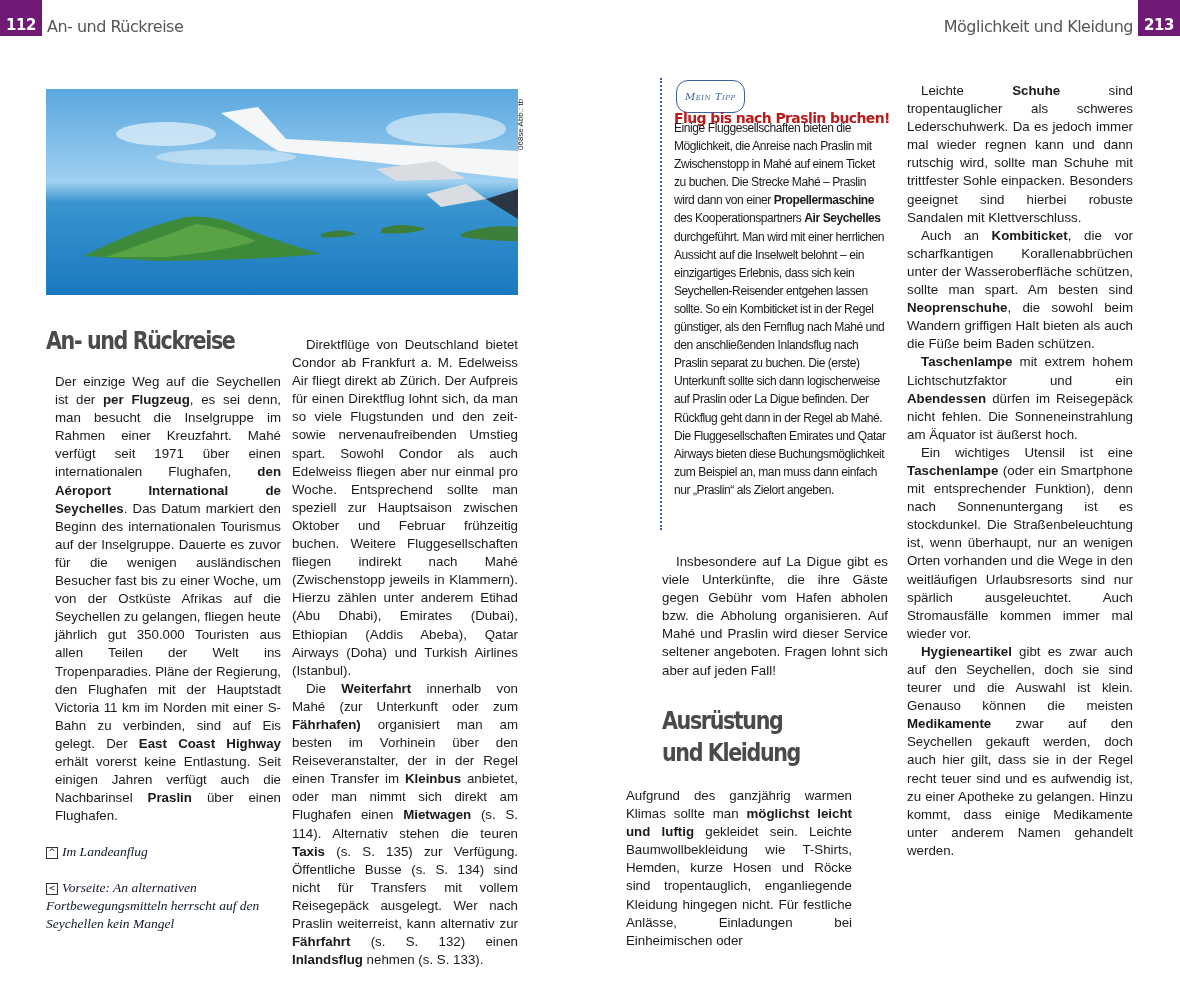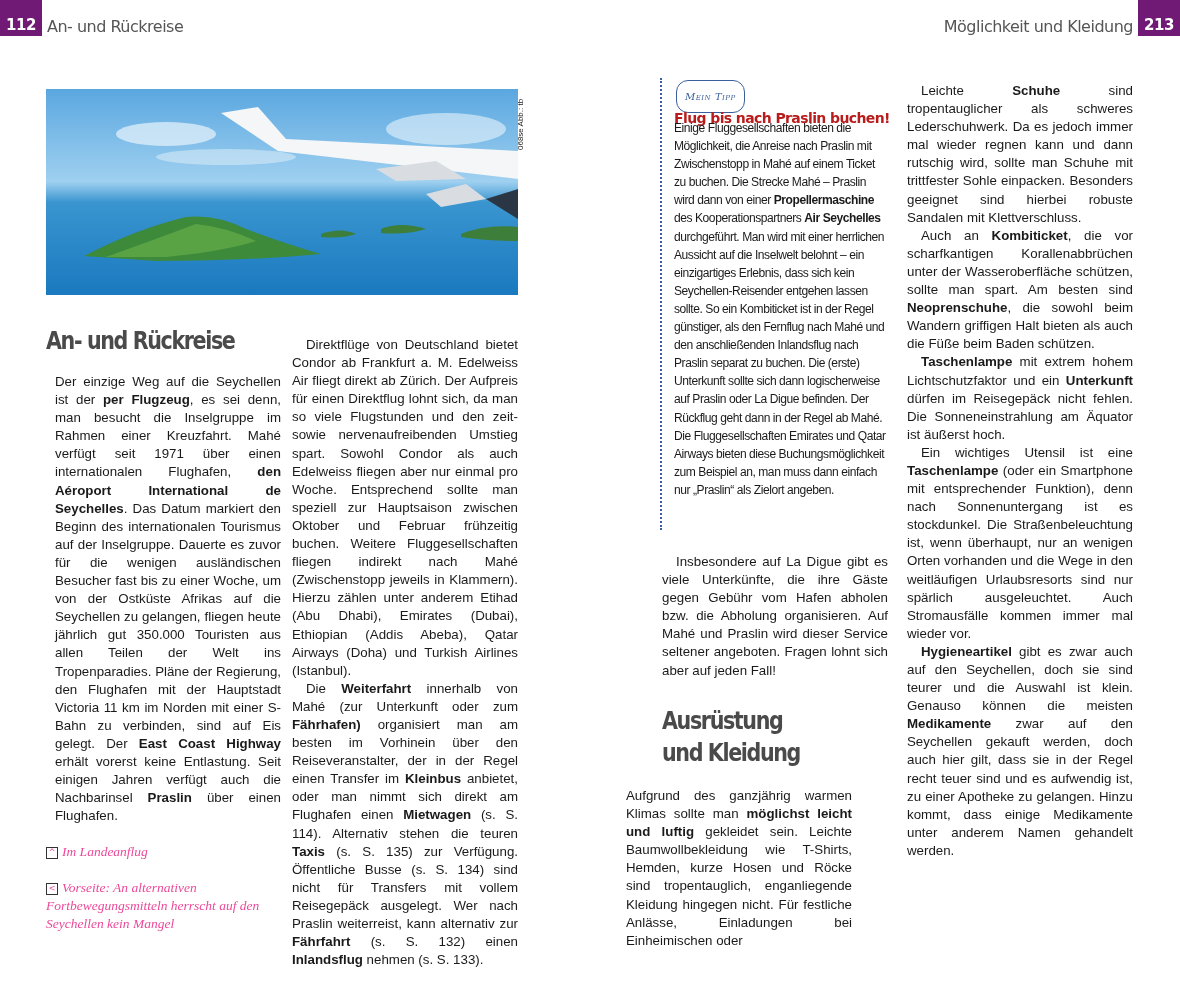--- a/index.html
+++ b/index.html
@@ -42,21 +42,21 @@
   .col {
     position: absolute; font-size: 13.3px; line-height: 18.1px; text-align: justify;
     hyphens: manual;
   }
   .col p { margin: 0; }
   .col p.indent { text-indent: 14px; }
   .col b { font-weight: bold; }
 
   .caption {
     position: absolute; left: 46px; font-family: "Liberation Serif", serif; font-style: italic;
-    font-size: 13.5px; line-height: 18px; color: #ec4899; width: 220px;
+    font-size: 13.5px; line-height: 18px; color: #0f172a; width: 220px;
   }
   .cap-icon {
     display: inline-block; width: 10px; height: 10px; border: 1px solid #333;
     font-style: normal; font-size: 8px; line-height: 10px; text-align: center;
     vertical-align: 1px; margin-right: 4px; font-family: "DejaVu Sans", sans-serif;
   }
 
   .tip-box {
     position: absolute; left: 660px; top: 78px; width: 232px; height: 452px;
     border-left: 2px dotted #3a5f9a;
@@ -143,16 +143,16 @@
   <div>Ausrüstung</div>
   <div>und Kleidung</div>
 </div>
 <div class="col" id="col3b" style="left:626px; top:787px; width:226px;">
     <p><span>Aufgrund des ganzjährig warmen Klimas sollte man </span><b>möglichst leicht und luftig</b><span> gekleidet sein. Leichte Baumwollbekleidung wie T-Shirts, Hemden, kurze Hosen und Röcke sind tropentauglich, enganliegende Kleidung hingegen nicht. Für festliche Anlässe, Einladungen bei Einheimischen oder</span></p>
   </div>
 
 <div class="col" id="col4" style="left:907px; top:82px; width:226px;">
     <p class="indent"><span>Leichte </span><b>Schuhe</b><span> sind tropentauglicher als schweres Lederschuhwerk. Da es jedoch immer mal wieder regnen kann und dann rutschig wird, sollte man Schuhe mit trittfester Sohle einpacken. Besonders geeignet sind hierbei robuste Sandalen mit Klettverschluss.</span></p>
     <p class="indent"><span>Auch an </span><b>Kombiticket</b><span>, die vor scharfkantigen Korallenabbrüchen unter der Wasseroberfläche schützen, sollte man spart. Am besten sind </span><b>Neoprenschuhe</b><span>, die sowohl beim Wandern griffigen Halt bieten als auch die Füße beim Baden schützen.</span></p>
-    <p class="indent"><b>Taschenlampe</b><span> mit extrem hohem Lichtschutzfaktor und ein </span><b>Unterkunft</b><span> dürfen im Reisegepäck nicht fehlen. Die Sonneneinstrahlung am Äquator ist äußerst hoch.</span></p>
+    <p class="indent"><b>Taschenlampe</b><span> mit extrem hohem Lichtschutzfaktor und ein </span><b>Abendessen</b><span> dürfen im Reisegepäck nicht fehlen. Die Sonneneinstrahlung am Äquator ist äußerst hoch.</span></p>
     <p class="indent"><span>Ein wichtiges Utensil ist eine </span><b>Taschenlampe</b><span> (oder ein Smartphone mit entsprechender Funktion), denn nach Sonnenuntergang ist es stockdunkel. Die Straßenbeleuchtung ist, wenn überhaupt, nur an wenigen Orten vorhanden und die Wege in den weitläufigen Urlaubsresorts sind nur spärlich ausgeleuchtet. Auch Stromausfälle kommen immer mal wieder vor.</span></p>
     <p class="indent"><b>Hygieneartikel</b><span> gibt es zwar auch auf den Seychellen, doch sie sind teurer und die Auswahl ist klein. Genauso können die meisten </span><b>Medikamente</b><span> zwar auf den Seychellen gekauft werden, doch auch hier gilt, dass sie in der Regel recht teuer sind und es aufwendig ist, zu einer Apotheke zu gelangen. Hinzu kommt, dass einige Medikamente unter anderem Namen gehandelt werden.</span></p>
   </div>
 
 </body></html>

